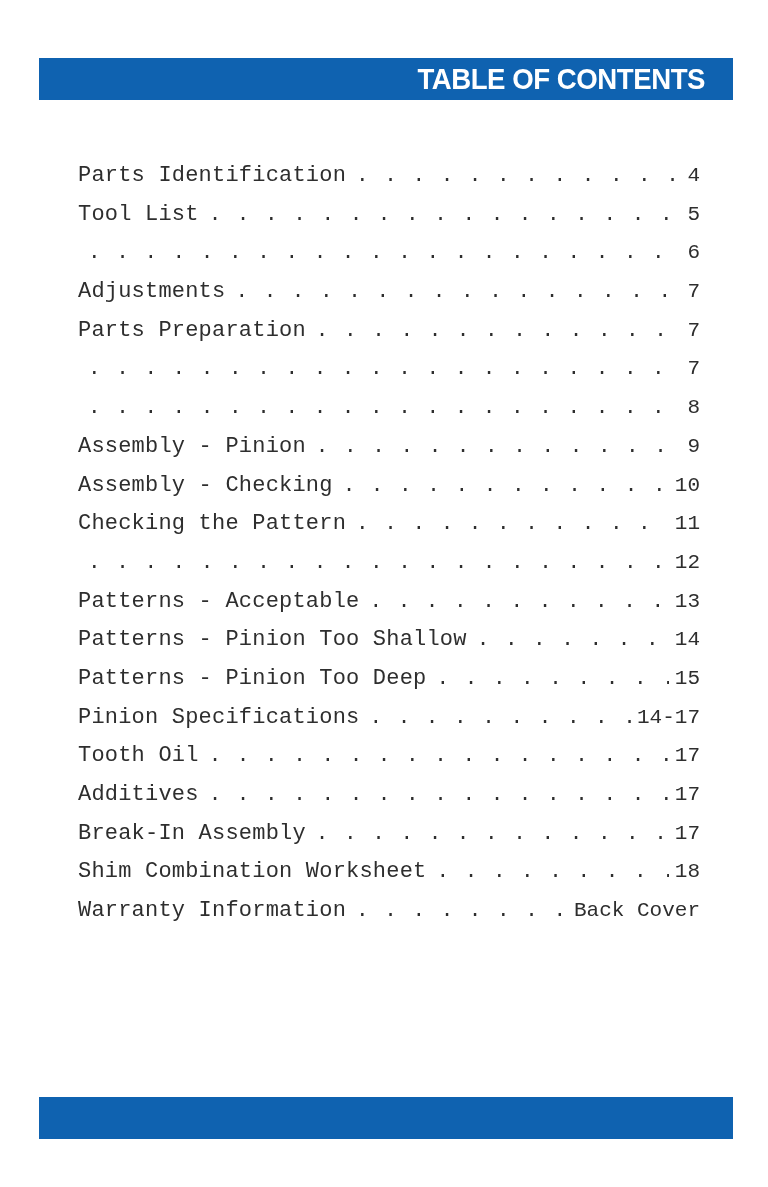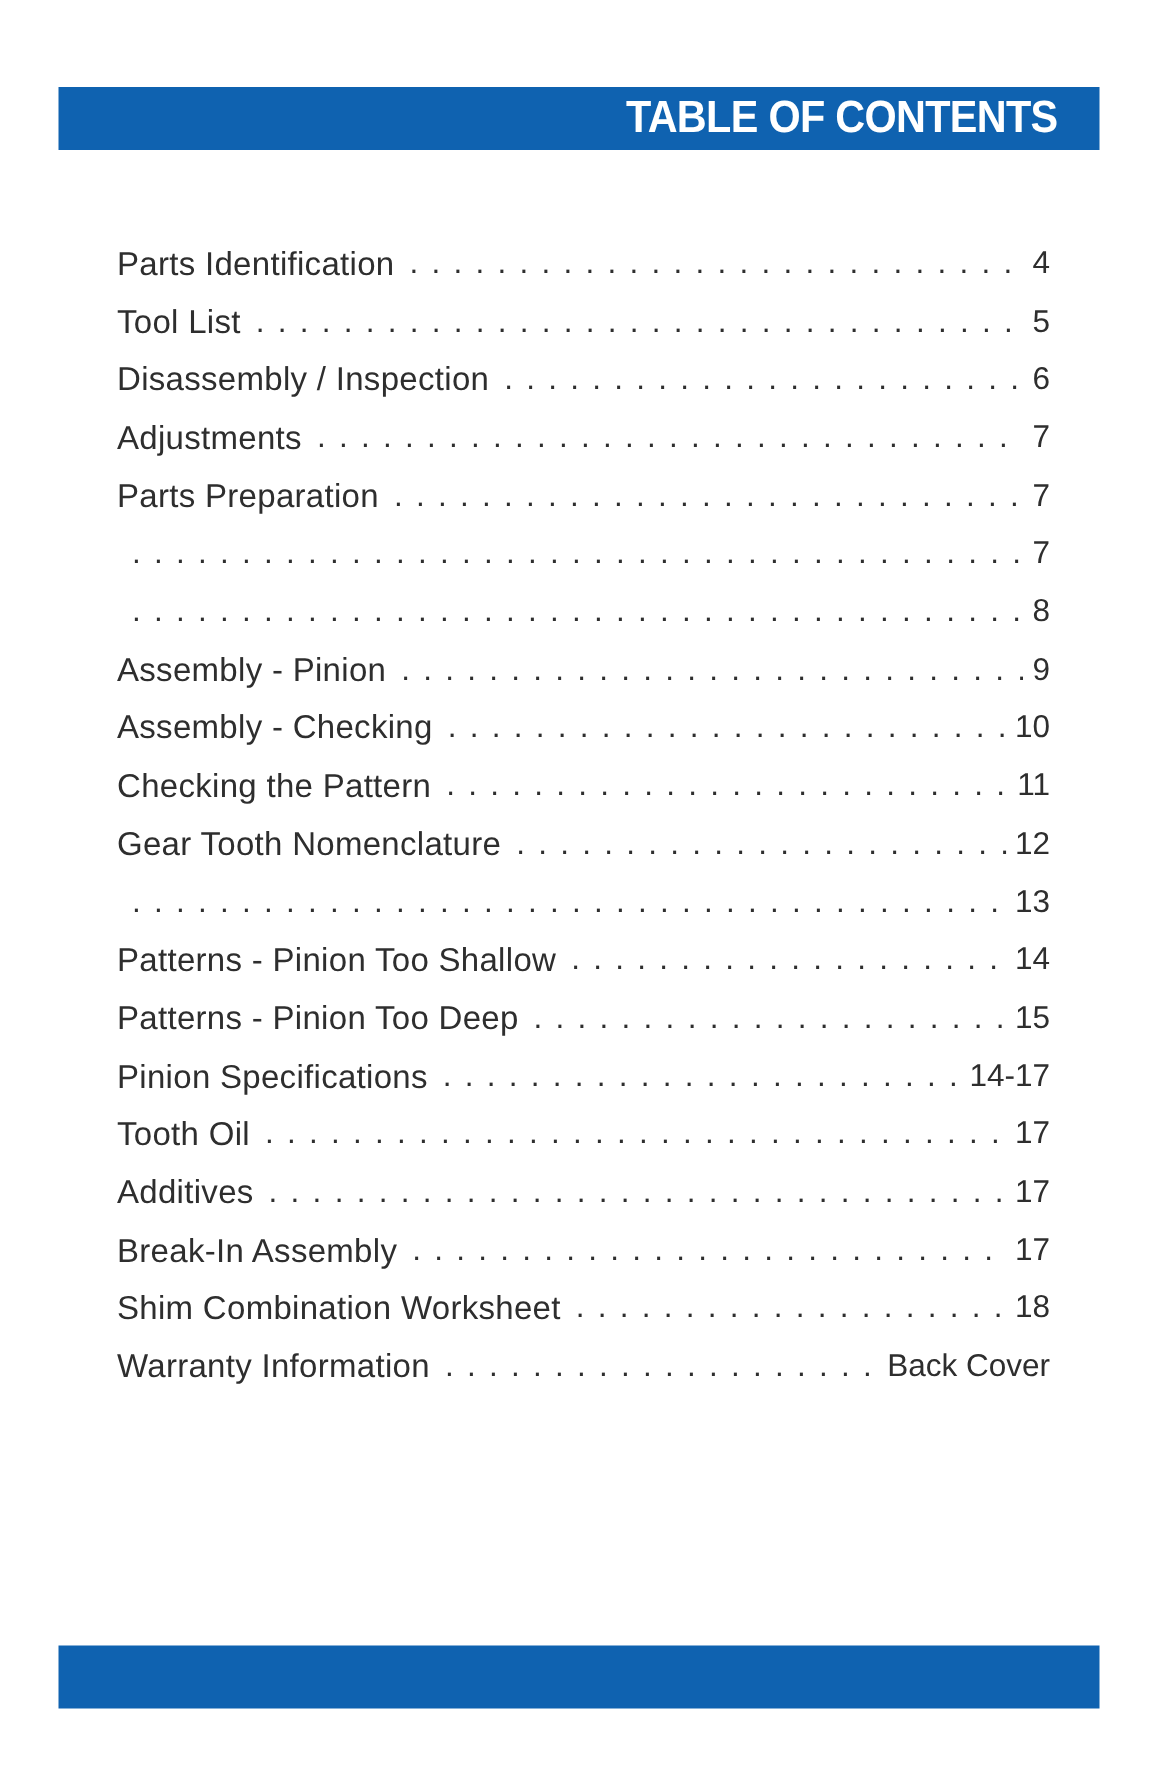--- a/index.html
+++ b/index.html
@@ -42,25 +42,26 @@
     top: 1097px;
   }
   .toc {
     position: absolute;
     left: 78px;
     right: 68px;
     top: 157px;
   }
   .toc-row {
     display: flex;
-    align-items: flex-end;
+    align-items: flex-start;
     height: 38.7px;
     line-height: 38.7px;
     font-size: 22px;
     color: #2e2e2e;
+    font-family: Liberation Mono, monospace;
   }
   .toc-label {
     white-space: nowrap;
     letter-spacing: 0.2px;
   }
   .toc-leader {
     flex: 1 1 auto;
     overflow: hidden;
     white-space: nowrap;
     margin: 0 6px 0 10px;
@@ -88,21 +89,20 @@
     <span class="toc-label">Parts Identification</span>
     <span class="toc-leader">. . . . . . . . . . . . . . . . . . . . . . . . . . . . . . . . . . . . . . . . . . . . . . . . . . . . . . . . . . . . . . . . . . . . . . </span>
     <span class="toc-page">4</span>
   </div>
       <div class="toc-row">
     <span class="toc-label">Tool List</span>
     <span class="toc-leader">. . . . . . . . . . . . . . . . . . . . . . . . . . . . . . . . . . . . . . . . . . . . . . . . . . . . . . . . . . . . . . . . . . . . . . </span>
     <span class="toc-page">5</span>
   </div>
       <div class="toc-row">
-    <span class="toc-label">Disassembly / Inspection</span>
     <span class="toc-leader">. . . . . . . . . . . . . . . . . . . . . . . . . . . . . . . . . . . . . . . . . . . . . . . . . . . . . . . . . . . . . . . . . . . . . . </span>
     <span class="toc-page">6</span>
   </div>
       <div class="toc-row">
     <span class="toc-label">Adjustments</span>
     <span class="toc-leader">. . . . . . . . . . . . . . . . . . . . . . . . . . . . . . . . . . . . . . . . . . . . . . . . . . . . . . . . . . . . . . . . . . . . . . </span>
     <span class="toc-page">7</span>
   </div>
       <div class="toc-row">
     <span class="toc-label">Parts Preparation</span>
@@ -126,25 +126,25 @@
     <span class="toc-label">Assembly - Checking</span>
     <span class="toc-leader">. . . . . . . . . . . . . . . . . . . . . . . . . . . . . . . . . . . . . . . . . . . . . . . . . . . . . . . . . . . . . . . . . . . . . . </span>
     <span class="toc-page">10</span>
   </div>
       <div class="toc-row">
     <span class="toc-label">Checking the Pattern</span>
     <span class="toc-leader">. . . . . . . . . . . . . . . . . . . . . . . . . . . . . . . . . . . . . . . . . . . . . . . . . . . . . . . . . . . . . . . . . . . . . . </span>
     <span class="toc-page">11</span>
   </div>
       <div class="toc-row">
-    <span class="toc-label">Gear Tooth Nomenclature</span>
     <span class="toc-leader">. . . . . . . . . . . . . . . . . . . . . . . . . . . . . . . . . . . . . . . . . . . . . . . . . . . . . . . . . . . . . . . . . . . . . . </span>
     <span class="toc-page">12</span>
   </div>
       <div class="toc-row">
+    <span class="toc-label">Patterns - Acceptable</span>
     <span class="toc-leader">. . . . . . . . . . . . . . . . . . . . . . . . . . . . . . . . . . . . . . . . . . . . . . . . . . . . . . . . . . . . . . . . . . . . . . </span>
     <span class="toc-page">13</span>
   </div>
       <div class="toc-row">
     <span class="toc-label">Patterns - Pinion Too Shallow</span>
     <span class="toc-leader">. . . . . . . . . . . . . . . . . . . . . . . . . . . . . . . . . . . . . . . . . . . . . . . . . . . . . . . . . . . . . . . . . . . . . . </span>
     <span class="toc-page">14</span>
   </div>
       <div class="toc-row">
     <span class="toc-label">Patterns - Pinion Too Deep</span>

